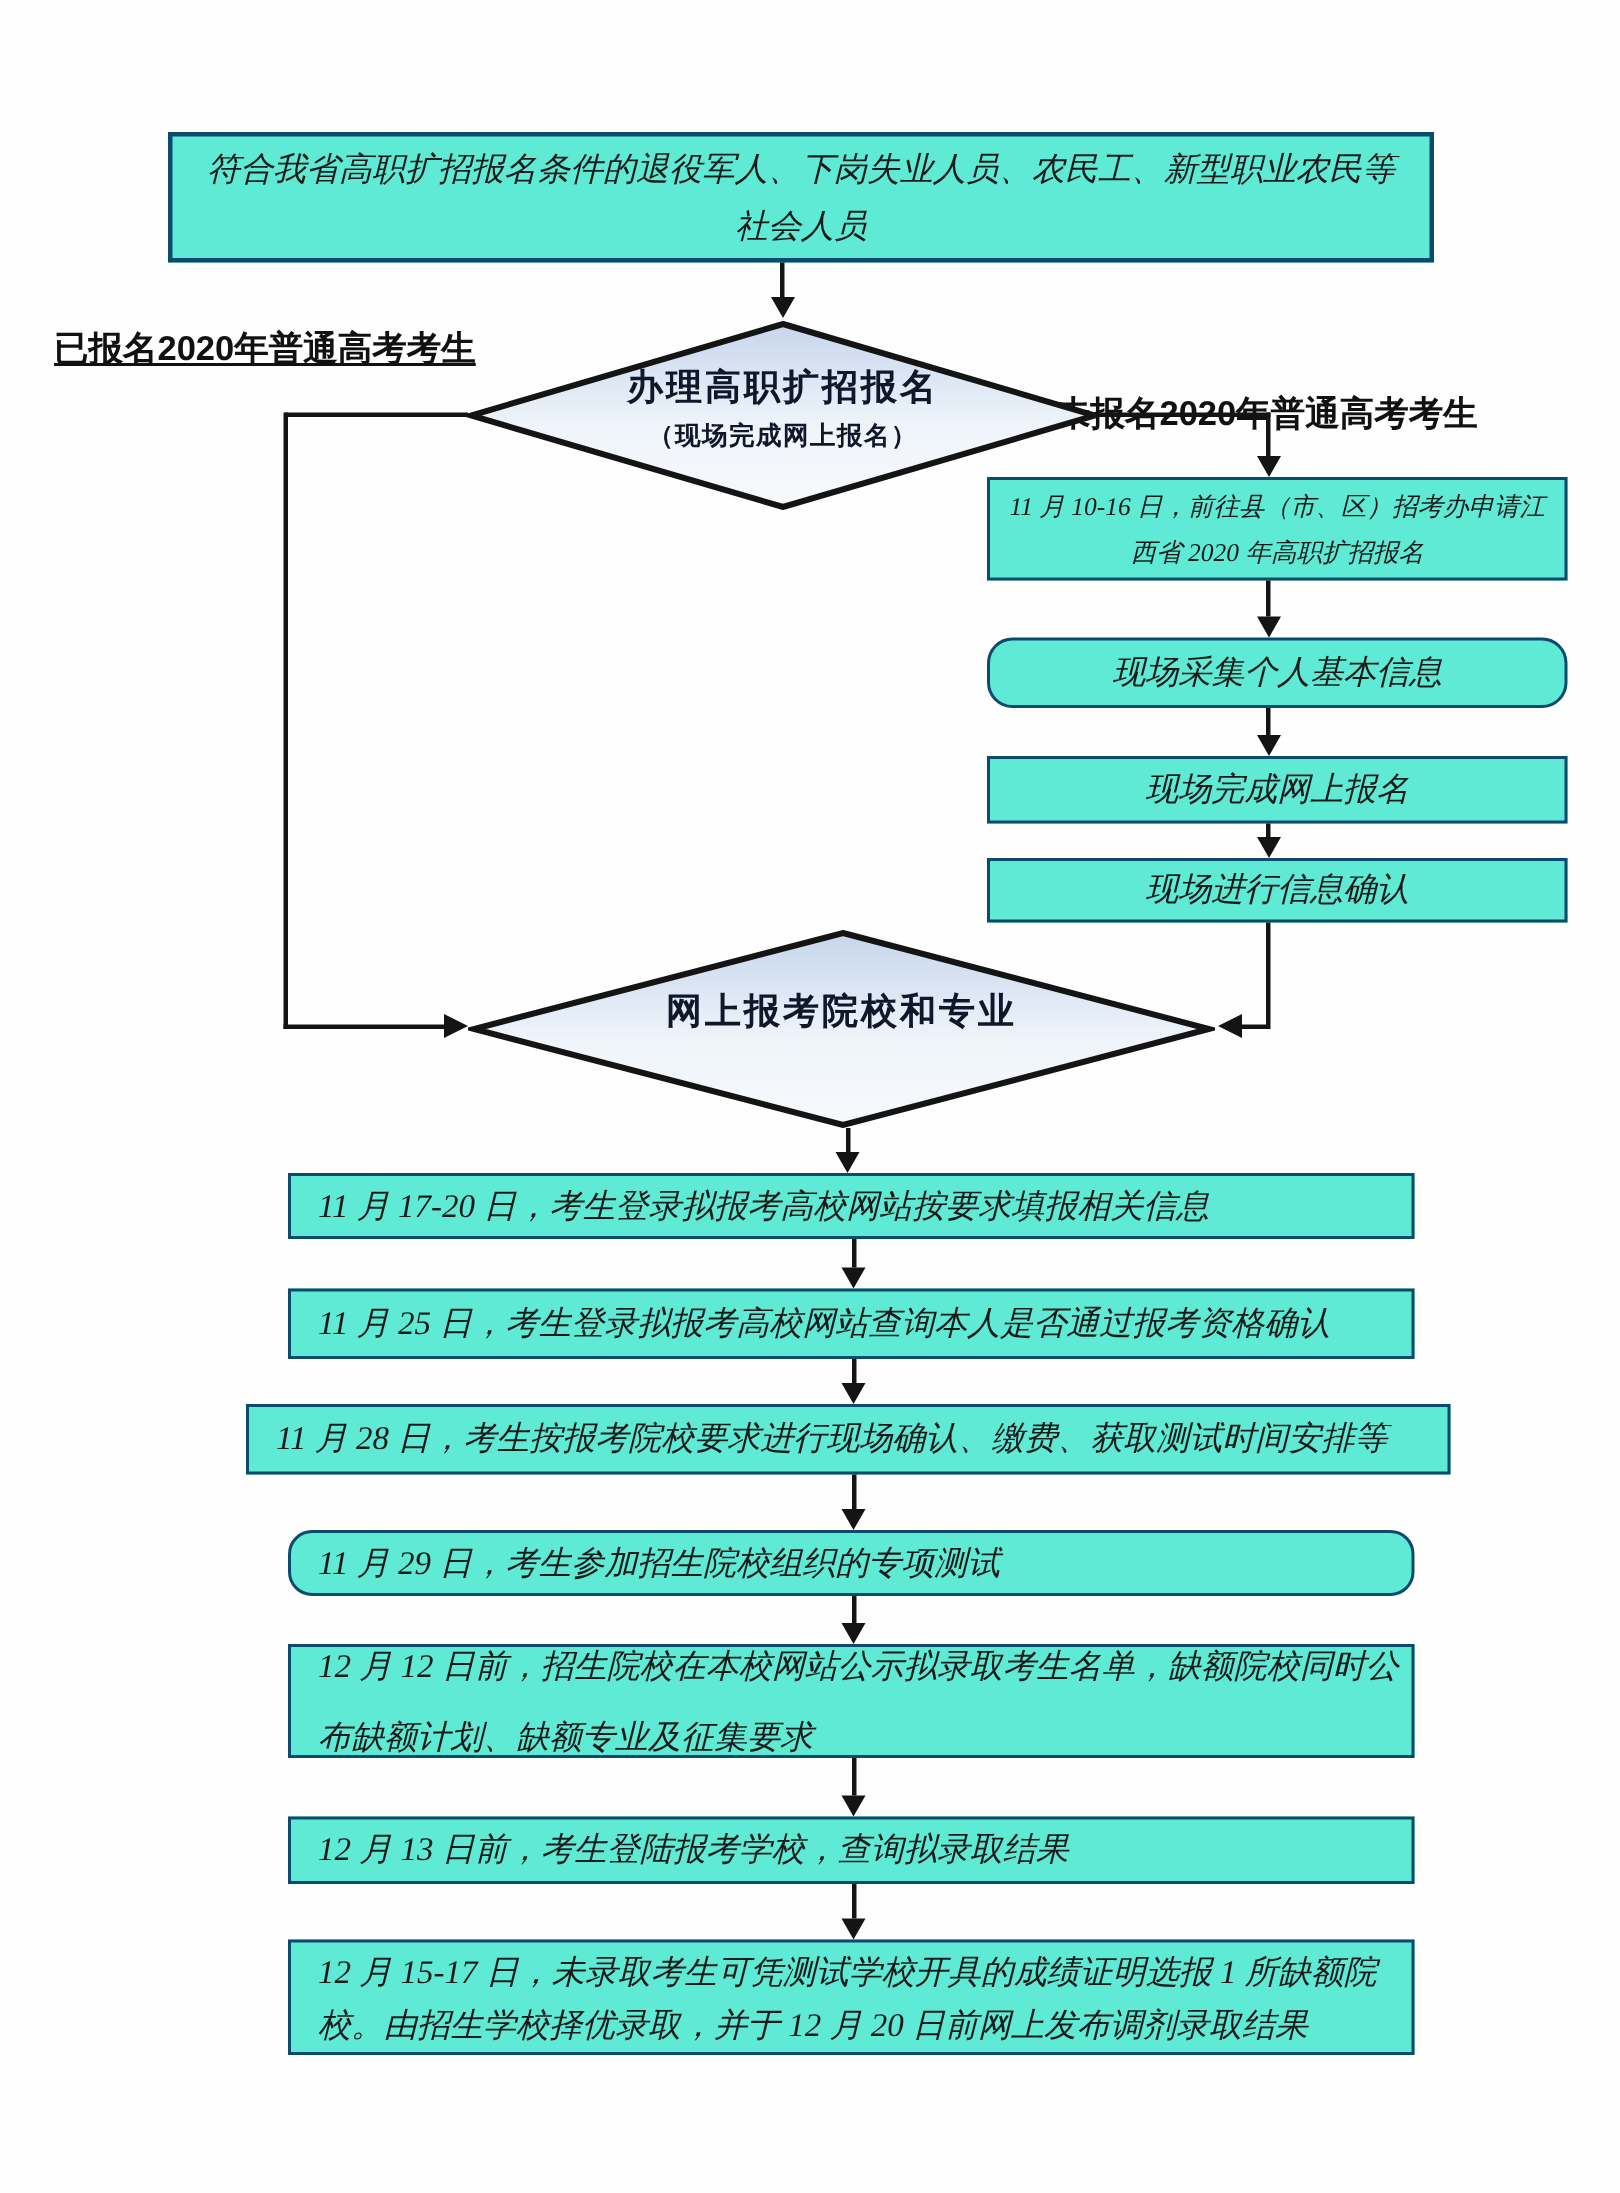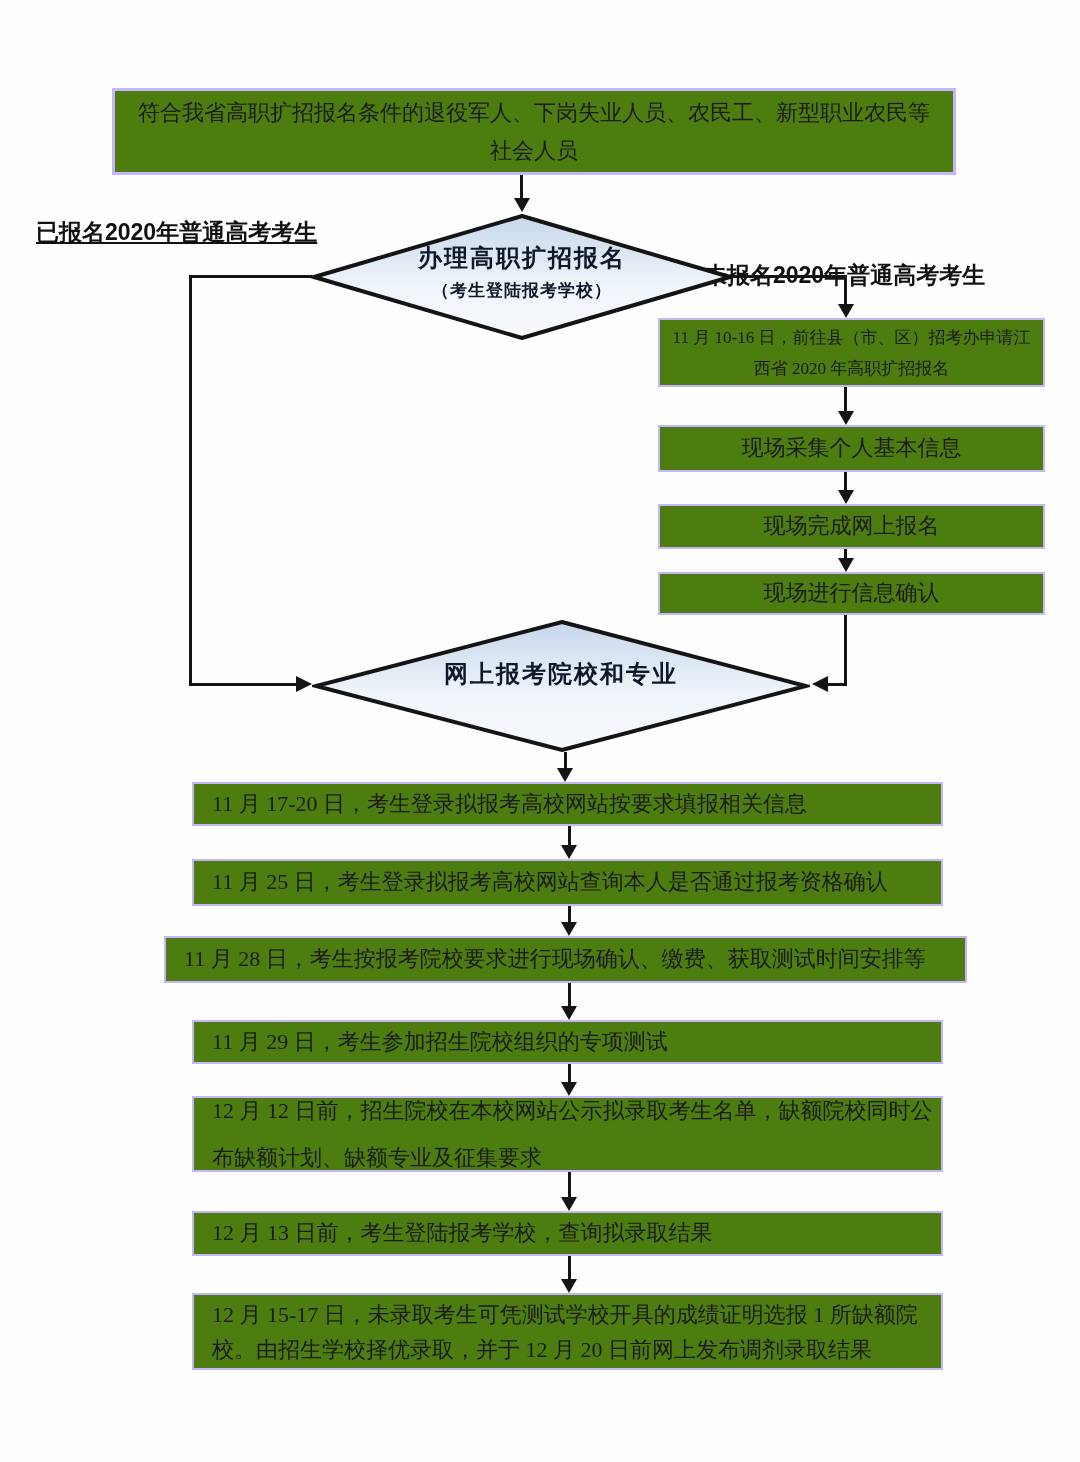--- a/index.html
+++ b/index.html
@@ -1,34 +1,34 @@
 <!DOCTYPE html>
 <html><head>
 <meta charset="utf-8">
 <style>
   html,body{margin:0;padding:0;background:#ffffff;}
   .canvas{
     position:relative;width:1080px;height:1462px;background:#fefefe;overflow:hidden;
     font-family:"Liberation Serif","DejaVu Serif",serif;color:#1b1b1b;
   }
   .box{
-    position:absolute;box-sizing:border-box;border:2px solid #c4b5fd;background:#4d7c0f;
-    font-size:22px;line-height:1.55;display:flex;align-items:center;
+    position:absolute;box-sizing:border-box;border:2px solid #0c4a6e;background:#5eead4;
+    font-size:22px;line-height:1.55;display:flex;align-items:center;font-style:italic;
   }
   .box.center{justify-content:center;text-align:center;}
   .box.left{justify-content:flex-start;text-align:left;padding-left:18px;padding-right:8px;}
   .start{left:112px;top:88px;width:844px;height:87px;border-width:3px;padding:0 20px;line-height:38px;}
   .r1{left:658px;top:318px;width:387px;height:69px;font-size:17px;line-height:31px;padding:0 10px;}
-  .r2{left:658px;top:425px;width:387px;height:47px;}
+  .r2{left:658px;top:425px;width:387px;height:47px;border-radius:17px;}
   .r3{left:658px;top:504px;width:387px;height:45px;}
   .r4{left:658px;top:572px;width:387px;height:43px;}
   .m0{left:192px;top:782px;width:751px;height:44px;}
   .m1{left:192px;top:859px;width:751px;height:47px;}
   .m2{left:164px;top:936px;width:803px;height:47px;padding-left:14px;}
-  .m3{left:192px;top:1020px;width:751px;height:44px;}
+  .m3{left:192px;top:1020px;width:751px;height:44px;border-radius:16px;}
   .m4{left:192px;top:1096px;width:751px;height:76px;line-height:47px;}
   .m5{left:192px;top:1211px;width:751px;height:45px;}
   .m6{left:192px;top:1293px;width:751px;height:77px;line-height:35px;}
   .lbl{
     position:absolute;font-family:"Liberation Sans","DejaVu Sans",sans-serif;
     font-weight:bold;font-size:23px;color:#111;white-space:nowrap;
   }
   .lbl-left{left:36px;top:217px;text-decoration:underline;}
   .lbl-right{left:704px;top:226px;margin-top:34px;}
   .diamond{position:absolute;}
@@ -66,21 +66,21 @@
       <linearGradient id="dg" x1="0" y1="0" x2="0" y2="1">
         <stop offset="0" stop-color="#c6d6ec"></stop>
         <stop offset="0.55" stop-color="#eff4fa"></stop>
         <stop offset="1" stop-color="#f7fafc"></stop>
       </linearGradient>
     </defs>
     <polygon points="212,2 420,63 212,124 4,63" fill="url(#dg)" stroke="#141414" stroke-width="4" stroke-linejoin="miter"></polygon>
   </svg>
   <div class="dtext d1t">
     <div class="t">办理高职扩招报名</div>
-    <div class="s">（考生登陆报考学校）</div>
+    <div class="s">（现场完成网上报名）</div>
   </div>
 
   <div class="hline" style="left:190px;top:275px;width:122px"></div>
   <div class="vline" style="left:189px;top:275px;height:411px"></div>
   <div class="hline" style="left:189px;top:683px;width:107px"></div>
   <div class="ah right" style="left:296px;top:676px"></div>
 
   <div class="hline" style="left:733px;top:275px;width:114px"></div>
   <div class="vline" style="left:844px;top:275px;height:31px"></div>
   <div class="ah down" style="left:838px;top:304px"></div>

